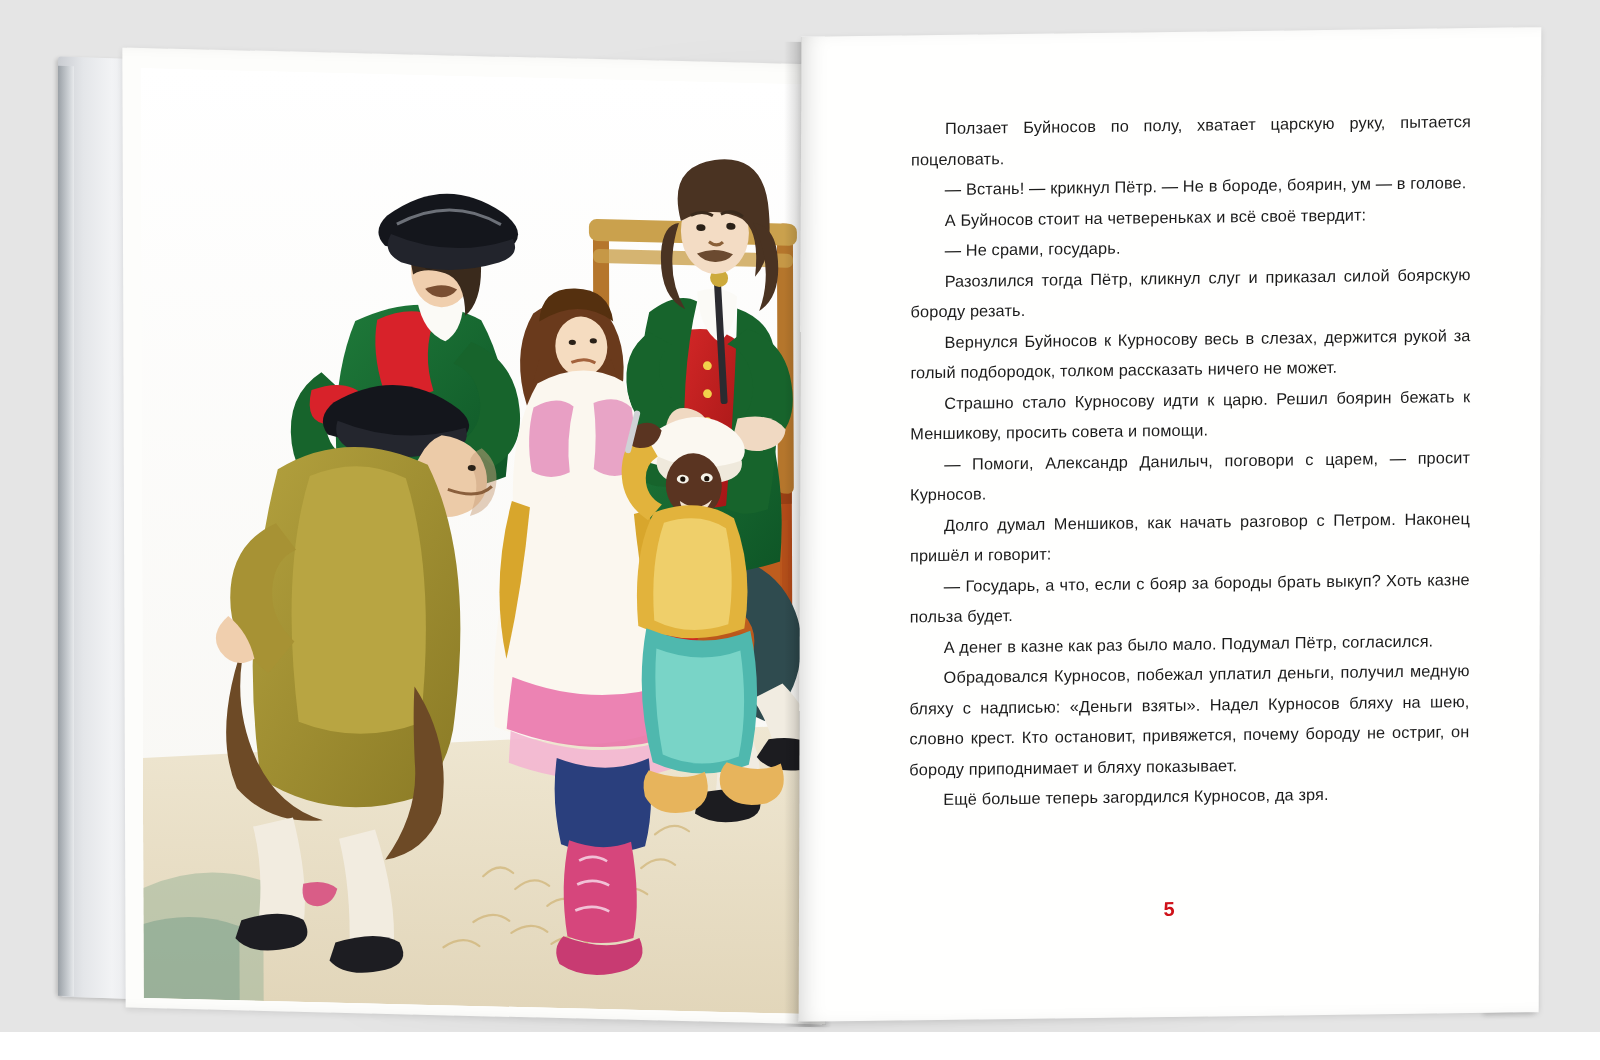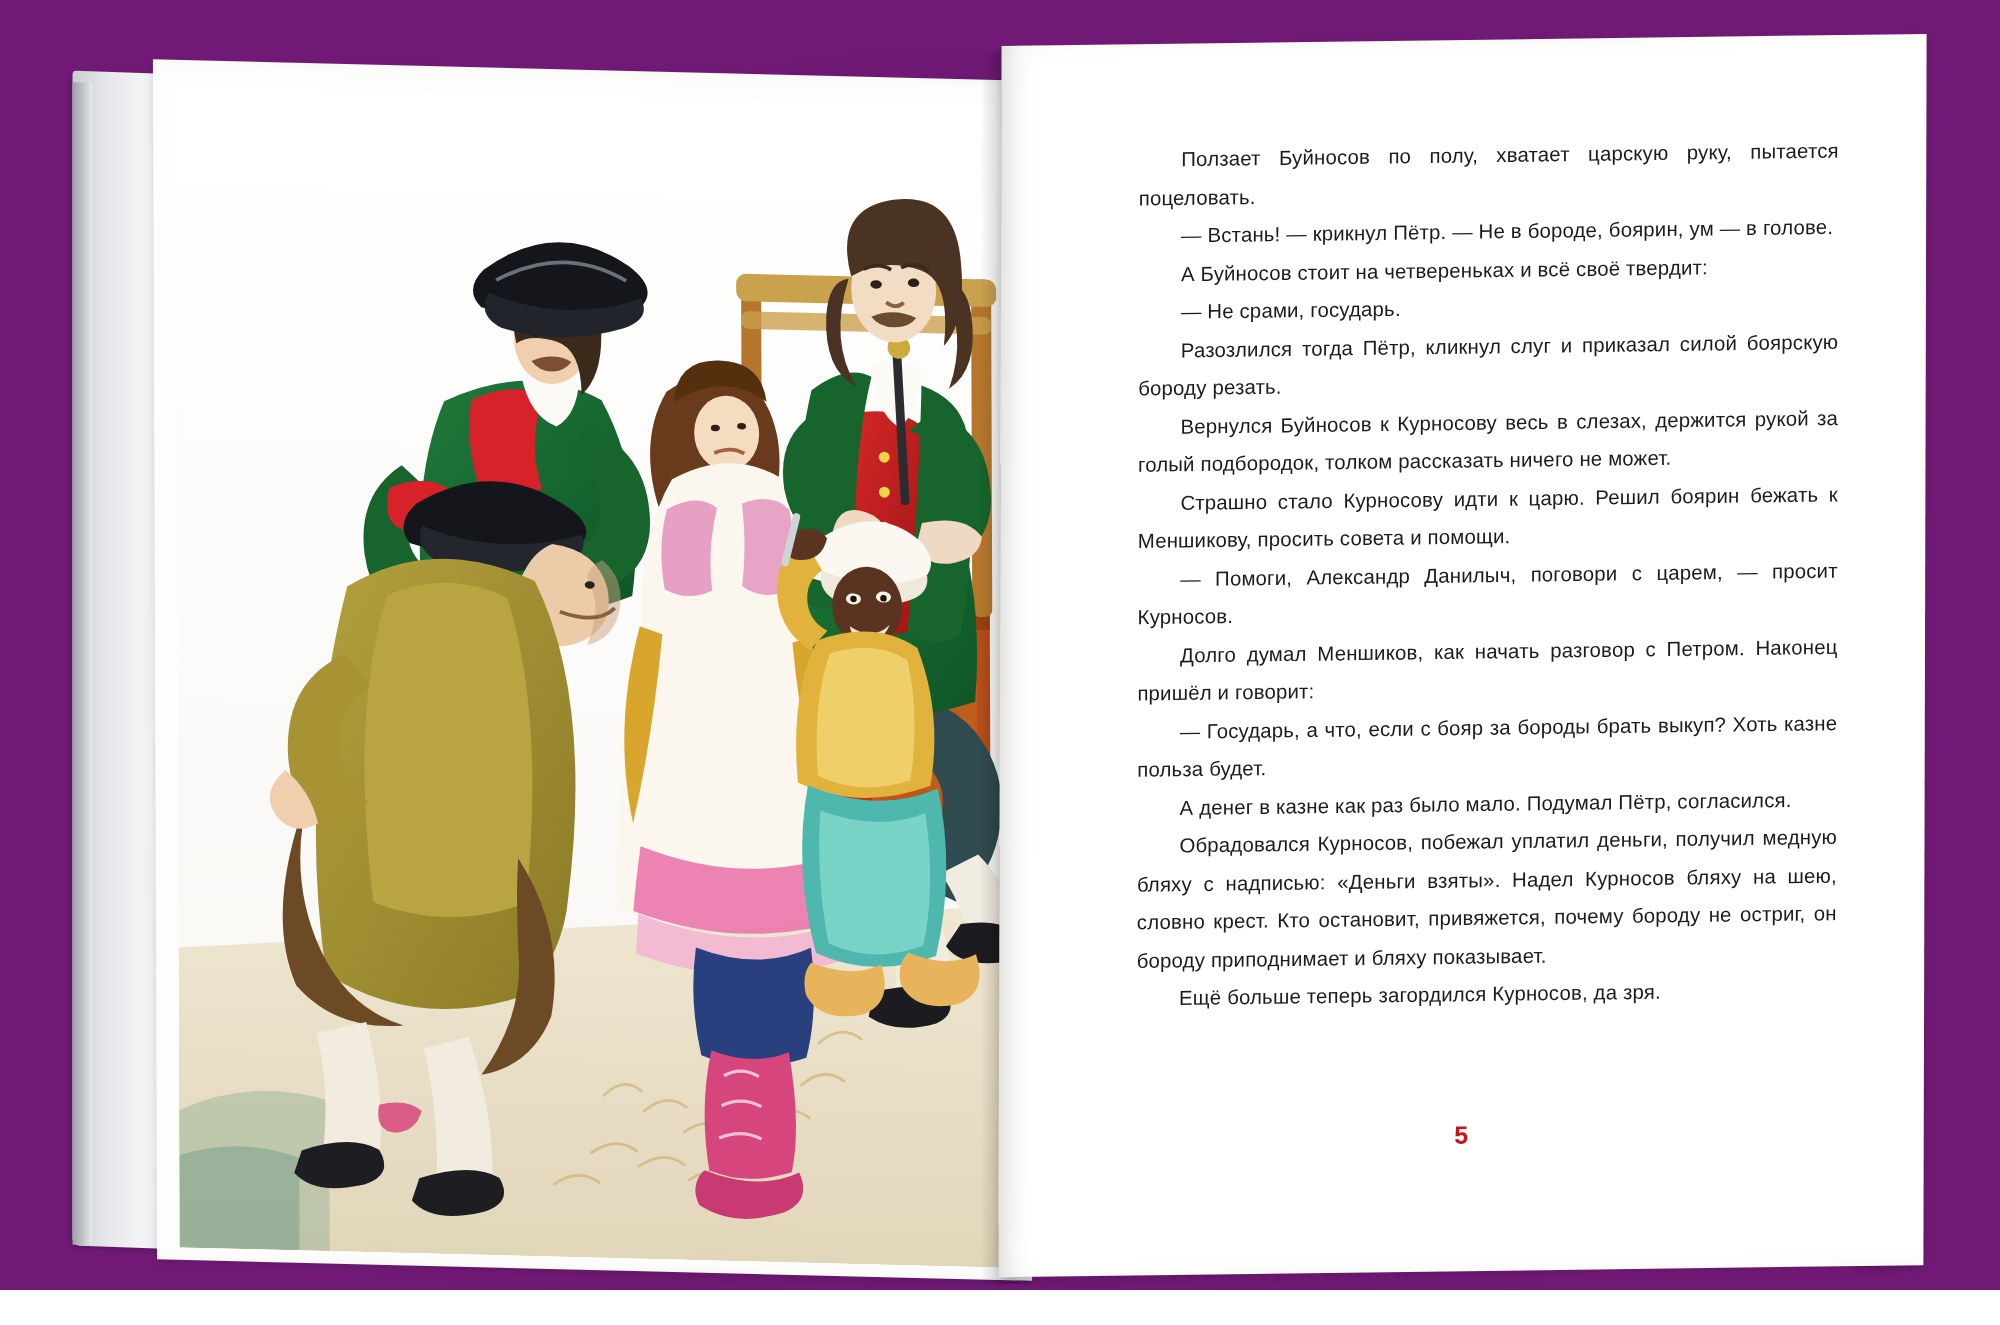--- a/index.html
+++ b/index.html
@@ -12,21 +12,21 @@
     height: 1060px;
     overflow: hidden;
     font-family: "Liberation Sans", sans-serif;
   }
 
   
   #stage {
     position: relative;
     width: 1600px;
     height: 1060px;
-    background: #701a75;
+    background: #e5e5e5;
   }
 
   
   .book-shadow {
     position: absolute;
     left: 60px;
     top: 40px;
     width: 1470px;
     height: 990px;
     background: radial-gradient(ellipse at 50% 55%, rgba(0,0,0,0.10) 0%, rgba(0,0,0,0.04) 55%, rgba(0,0,0,0) 72%);

